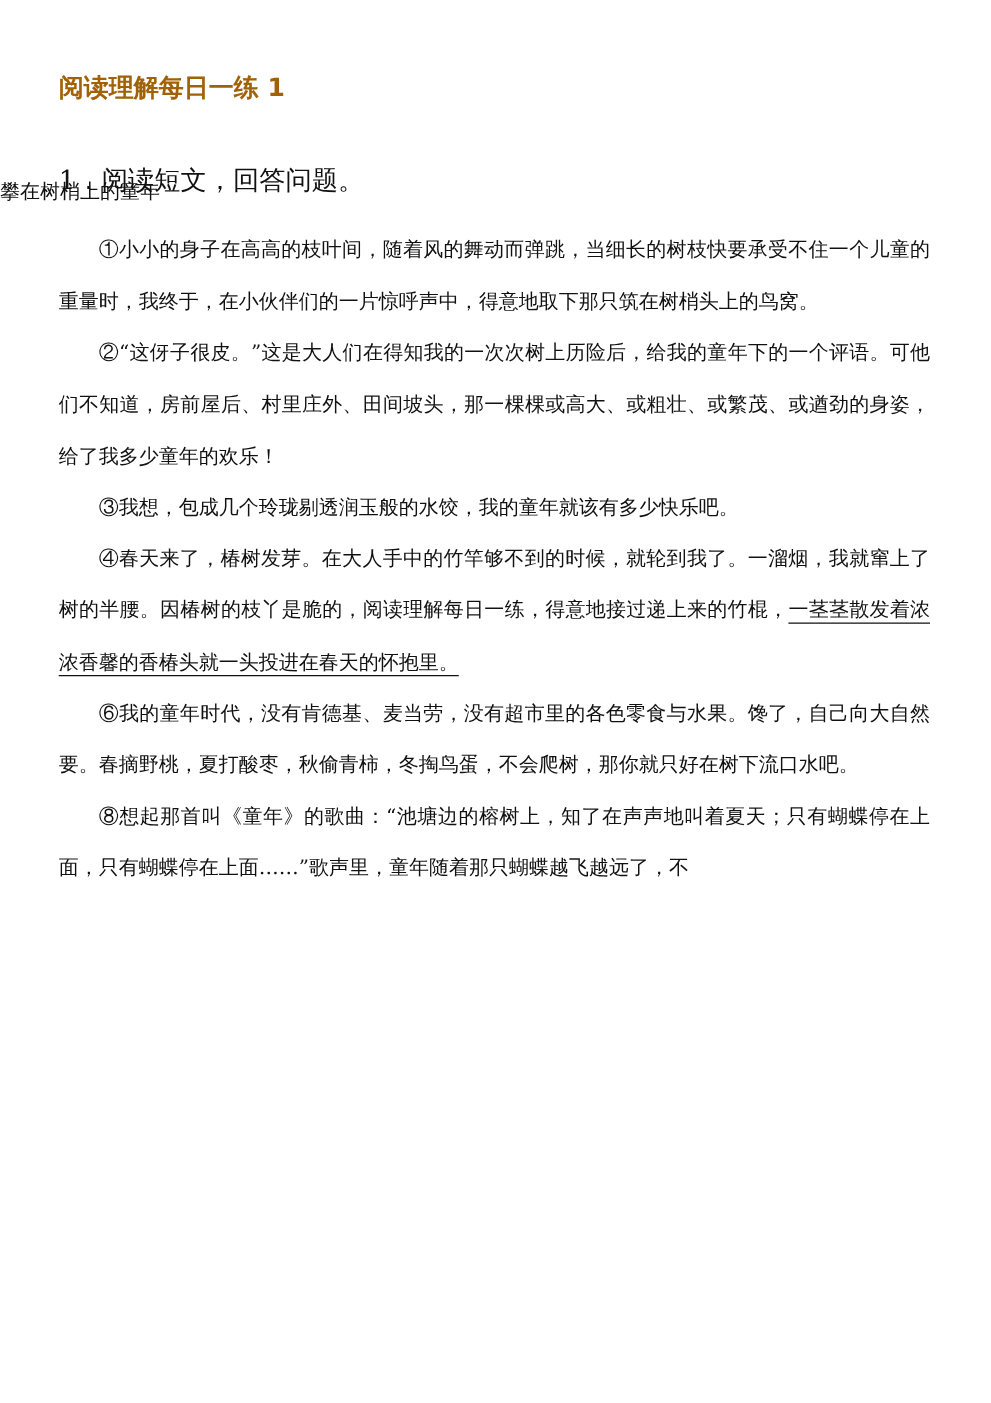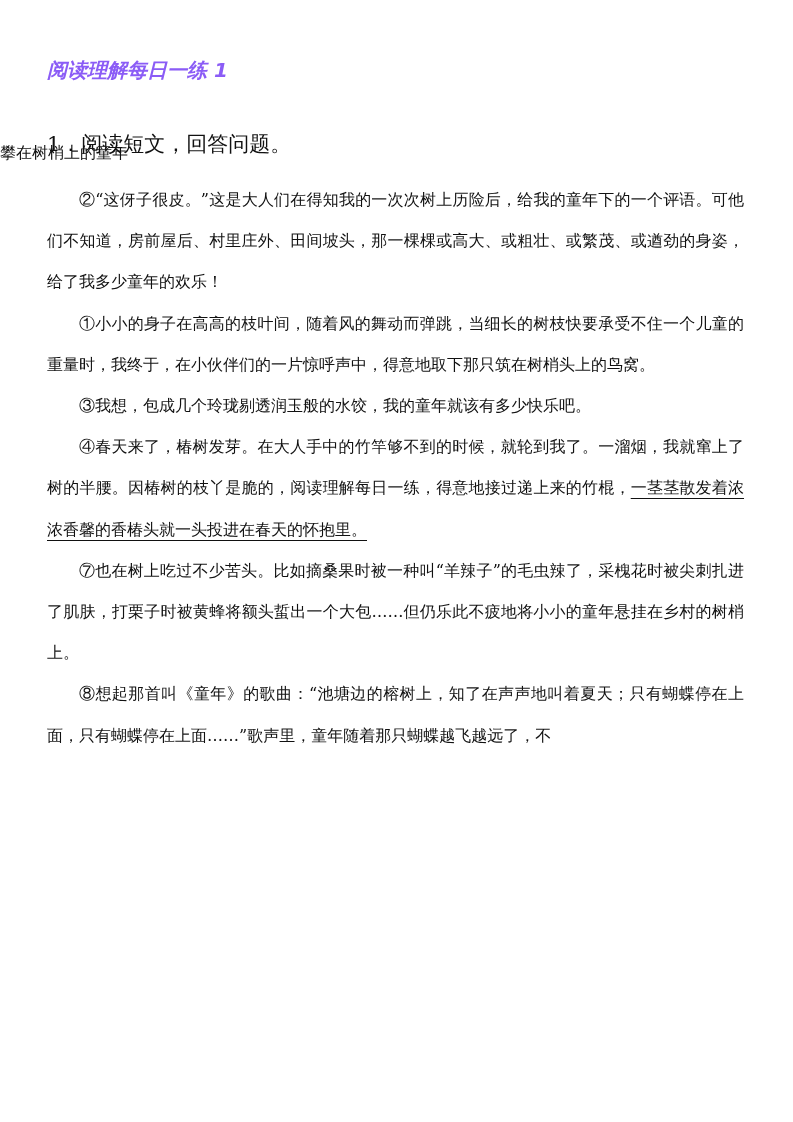--- a/index.html
+++ b/index.html
@@ -1,22 +1,21 @@
 <!DOCTYPE html>
 <html><head>
   <meta charset="utf-8">
   <style>
     html, body { margin: 0; padding: 0; background: #ffffff; }
     body { width: 793px; height: 1122px; position: relative; overflow: hidden; color: #111; }
     .page { position: absolute; left: 0; top: 0; width: 793px; height: 1122px; }
     .title {
       position: absolute; left: 47px; top: 56px;
       font-family: "DejaVu Sans", sans-serif; font-weight: bold; font-size: 20px; line-height: 28px;
-      color: #8b5cf6;
-      font-style: italic;
+      color: #a16207;
     }
     .question {
       position: absolute; left: 47px; top: 97px;
       font-family: "DejaVu Serif", serif; font-size: 21px; line-height: 26px; margin-top: 34px;
     }
     .subtitle {
       position: absolute; left: 0; width: 793px; top: 140px; text-align: left;
       font-family: "DejaVu Serif", serif; font-size: 16px; line-height: 26px;
       padding-left: 0px;
     }
@@ -30,20 +29,20 @@
   </style>
 </head>
 <body>
 
 <div class="page">
   <div class="title">阅读理解每日一练 1</div>
   <div class="question">1．阅读短文，回答问题。</div>
   <div class="subtitle">攀在树梢上的童年</div>
 
   <div class="body">
+    <p class="para">①小小的身子在高高的枝叶间，随着风的舞动而弹跳，当细长的树枝快要承受不住一个儿童的重量时，我终于，在小伙伴们的一片惊呼声中，得意地取下那只筑在树梢头上的鸟窝。</p>
     <p class="para">②“这伢子很皮。”这是大人们在得知我的一次次树上历险后，给我的童年下的一个评语。可他们不知道，房前屋后、村里庄外、田间坡头，那一棵棵或高大、或粗壮、或繁茂、或遒劲的身姿，给了我多少童年的欢乐！</p>
-    <p class="para">①小小的身子在高高的枝叶间，随着风的舞动而弹跳，当细长的树枝快要承受不住一个儿童的重量时，我终于，在小伙伴们的一片惊呼声中，得意地取下那只筑在树梢头上的鸟窝。</p>
     <p class="para">③我想，包成几个玲珑剔透润玉般的水饺，我的童年就该有多少快乐吧。</p>
     <p class="para"><span>④春天来了，椿树发芽。在大人手中的竹竿够不到的时候，就轮到我了。一溜烟，我就窜上了树的半腰。因椿树的枝丫是脆的，阅读理解每日一练，得意地接过递上来的竹棍，</span><span class="ul">一茎茎散发着浓浓香馨的香椿头就一头投进在春天的怀抱里。</span></p>
-    <p class="para">⑦也在树上吃过不少苦头。比如摘桑果时被一种叫“羊辣子”的毛虫辣了，采槐花时被尖刺扎进了肌肤，打栗子时被黄蜂将额头蜇出一个大包……但仍乐此不疲地将小小的童年悬挂在乡村的树梢上。</p>
+    <p class="para">⑥我的童年时代，没有肯德基、麦当劳，没有超市里的各色零食与水果。馋了，自己向大自然要。春摘野桃，夏打酸枣，秋偷青柿，冬掏鸟蛋，不会爬树，那你就只好在树下流口水吧。</p>
     <p class="para">⑧想起那首叫《童年》的歌曲：“池塘边的榕树上，知了在声声地叫着夏天；只有蝴蝶停在上面，只有蝴蝶停在上面……”歌声里，童年随着那只蝴蝶越飞越远了，不</p>
   </div>
 </div>
 
 </body></html>

